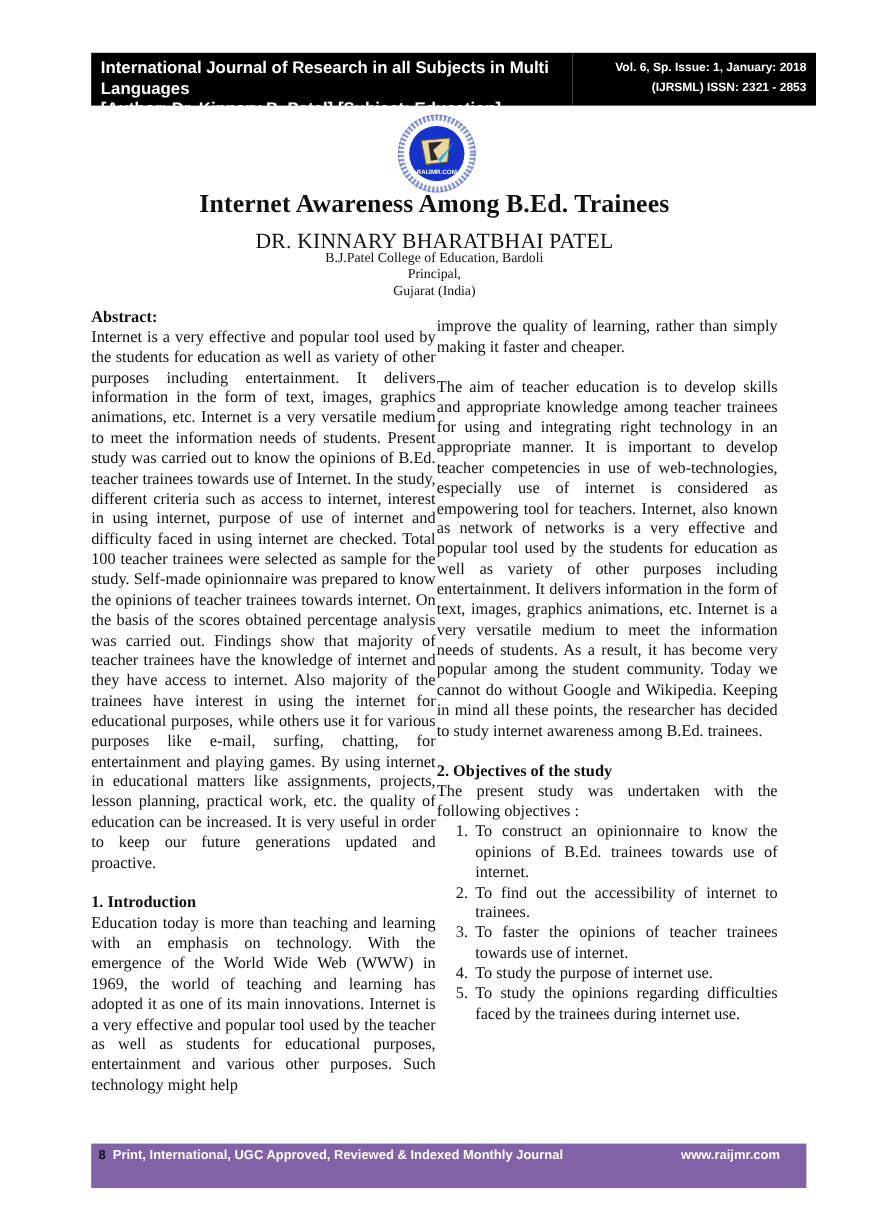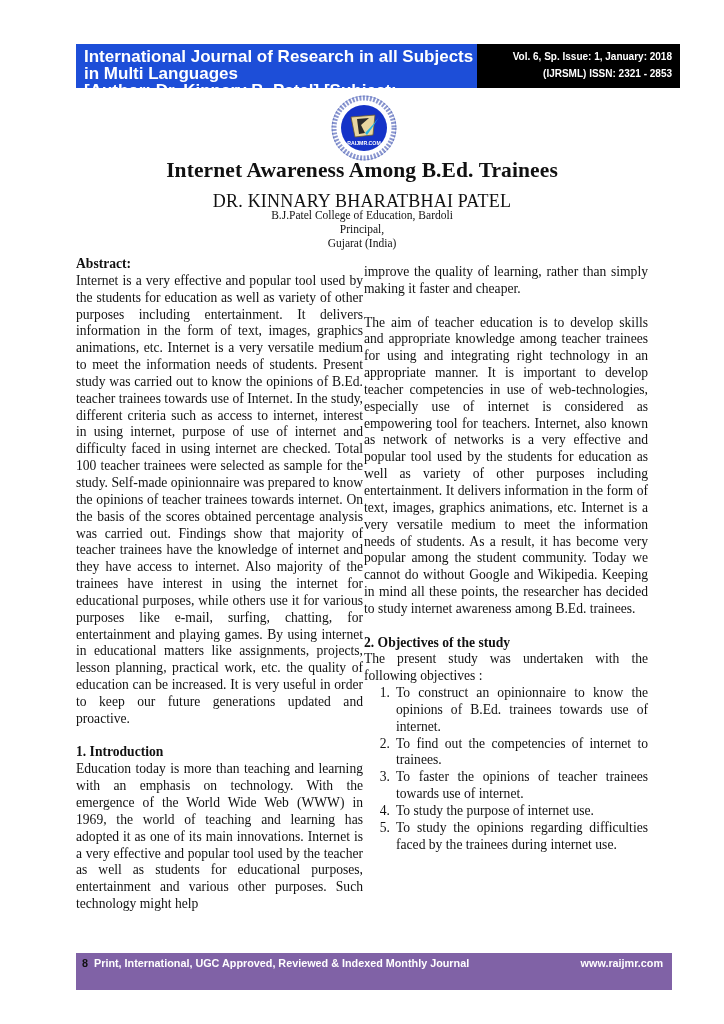--- a/index.html
+++ b/index.html
@@ -1,40 +1,40 @@
 <!DOCTYPE html>
 <html><head>
 <meta charset="utf-8">
 <style>
   html, body { margin: 0; padding: 0; background: #ffffff; }
   body { width: 724px; height: 1024px; position: relative; overflow: hidden; font-family: "Liberation Serif", "DejaVu Serif", serif; color: #111; }
 
   .header { position: absolute; left: 76px; top: 44px; width: 604px; height: 44px; display: flex; }
-  .header-left { background: #1d4ed8; width: 401px; height: 100%; box-sizing: border-box; padding: 4px 0 0 8px; color: #fff; font-family: "Liberation Sans", "DejaVu Sans", sans-serif; font-weight: bold; font-size: 17px; line-height: 17px; }
+  .header-left { background: #000000; width: 401px; height: 100%; box-sizing: border-box; padding: 4px 0 0 8px; color: #fff; font-family: "Liberation Sans", "DejaVu Sans", sans-serif; font-weight: bold; font-size: 14px; line-height: 17px; }
   .header-right { background: #000; flex: 1; height: 100%; box-sizing: border-box; padding: 4px 8px 0 0; color: #fff; font-family: "Liberation Sans", "DejaVu Sans", sans-serif; font-weight: bold; font-size: 10px; line-height: 17px; text-align: right; }
 
   .logo { position: absolute; left: 331px; top: 95px; width: 66px; height: 66px; }
 
   .title { position: absolute; left: 0; top: 158px; width: 724px; text-align: center; font-weight: bold; font-size: 21.5px; letter-spacing: 0.1px; }
   .author-block { position: absolute; left: 0; top: 194px; width: 724px; text-align: center; font-size: 11.5px; line-height: 14px; }
   .author-name { font-size: 18px; letter-spacing: 0.2px; }
 
   .col { position: absolute; top: 256px; font-size: 13.6px; line-height: 16.85px; text-align: justify; }
   .col-left { left: 76px; width: 287px; }
   .col-right { left: 364px; width: 284px; top: 264px; }
   .col p { margin: 0; }
   .h { font-weight: bold; margin: 0; }
   .gap { height: 16.85px; }
 
   ol.objectives { margin: 0; padding: 0; list-style: none; }
   ol.objectives li { display: flex; }
   ol.objectives .num { width: 26px; text-align: right; padding-right: 6px; flex: none; }
   ol.objectives .txt { flex: 1; text-align: justify; }
 
-  .footer { position: absolute; left: 76px; top: 953px; width: 596px; height: 37px; background: #8062a6; color: #fff; font-family: "Liberation Sans", "DejaVu Sans", sans-serif; font-weight: bold; font-size: 10.8px; line-height: 17px; box-sizing: border-box; padding: 2px 9px 0 6px; }
+  .footer { position: absolute; left: 76px; top: 953px; width: 596px; height: 37px; background: #8062a6; color: #fff; font-family: "Liberation Sans", "DejaVu Sans", sans-serif; font-weight: bold; font-size: 10.8px; line-height: 17px; box-sizing: border-box; padding: 2px 22px 0 6px; }
   .footer-row1 { display: flex; justify-content: space-between; }
   .footer-row2 { text-align: right; margin-top: 41px; }
   .page-num { color: #111; margin-right: 6px; }
 </style>
 </head>
 <body>
 
 <div class="header">
   <div class="header-left">
     <div>International Journal of Research in all Subjects in Multi Languages</div>
@@ -82,21 +82,21 @@
   <div class="gap"></div>
   <p class="h">2. Objectives of the study</p>
   <p>The present study was undertaken with the following objectives :</p>
   <ol class="objectives">
     <li>
         <span class="num">1.</span>
         <span class="txt">To construct an opinionnaire to know the opinions of B.Ed. trainees towards use of internet.</span>
       </li>
     <li>
         <span class="num">2.</span>
-        <span class="txt">To find out the competencies of internet to trainees.</span>
+        <span class="txt">To find out the accessibility of internet to trainees.</span>
       </li>
     <li>
         <span class="num">3.</span>
         <span class="txt">To faster the opinions of teacher trainees towards use of internet.</span>
       </li>
     <li>
         <span class="num">4.</span>
         <span class="txt">To study the purpose of internet use.</span>
       </li>
     <li>

